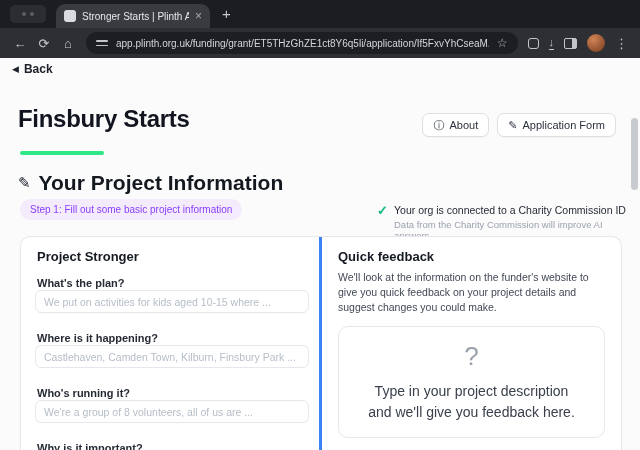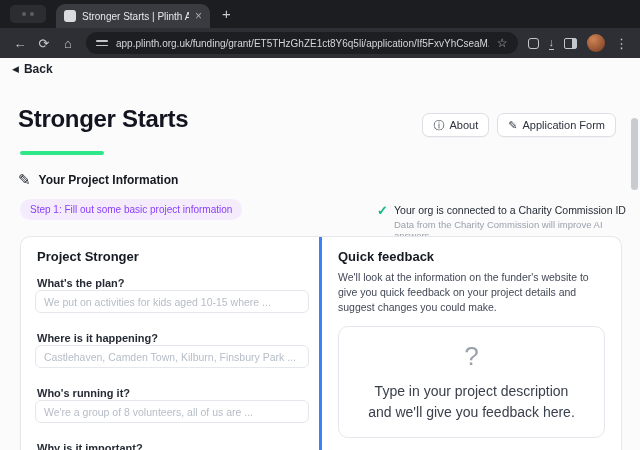--- a/index.html
+++ b/index.html
@@ -38,21 +38,21 @@
   .back-link { position:absolute; left:12px; top:4px; display:flex; align-items:center; gap:5px; color:#1c2028; cursor:pointer; }
   .back-tri { font-size:9px; } .back-txt { font-size:12px; font-weight:600; }
   .intro { position:absolute; left:20px; top:35px; font-size:10.5px; color:#454b58; }
   .page-title { position:absolute; left:18px; top:47px; font-size:24px; font-weight:700; color:#12151f; letter-spacing:-0.3px; }
   .hdr-buttons { position:absolute; right:24px; top:55px; display:flex; gap:8px; }
   .btn { height:24px; background:#fff; border:1px solid #dcdfe4; border-radius:7px; display:flex; align-items:center; gap:5px; padding:0 10px; font-size:11px; color:#2b313d; box-shadow:0 1px 1px rgba(0,0,0,0.03); cursor:pointer; }
   .btn .ic { font-size:11px; color:#3a404c; }
   .progress { position:absolute; left:20px; top:93px; width:84px; height:4px; border-radius:2px; background:#2ee787; }
   .section-h { position:absolute; left:18px; top:113px; display:flex; align-items:center; gap:8px; }
   .section-h .ic { font-size:15px; color:#20242e; }
-  .section-h .txt { font-size:12px; font-weight:700; color:#14181f; }
+  .section-h .txt { font-size:21px; font-weight:700; color:#14181f; }
   .step-badge { position:absolute; left:20px; top:141px; background:#f4ecfd; color:#8a3ffc; font-size:10px; padding:5px 10px; border-radius:14px; }
   .check { position:absolute; left:377px; top:145px; color:#12b884; font-size:13px; font-weight:700; }
   .charity1 { position:absolute; left:394px; top:146px; font-size:10.5px; color:#262b35; }
   .charity2 { position:absolute; left:394px; top:161px; font-size:9.5px; color:#9ba1ac; }
 
   .card { position:absolute; left:20px; top:178px; width:602px; bottom:0; background:#fff; border:1px solid #e5e7eb; border-bottom:none; border-radius:10px 10px 0 0; box-shadow:0 1px 2px rgba(0,0,0,0.03); overflow:hidden; }
   .pane-h { font-size:13px; font-weight:700; color:#161a23; }
   .left-pane { position:absolute; left:0; top:0; bottom:0; width:298px; }
   .left-pane .pane-h { position:absolute; left:16px; top:12px; }
   .f-label { position:absolute; left:16px; font-size:11px; font-weight:600; color:#262b35; }
@@ -102,21 +102,21 @@
     </div>
   </div>
 
   <div class="page">
 
     <div class="back-link">
       <span class="back-tri">◀</span>
       <span class="back-txt">Back</span>
     </div>
 
-    <div class="page-title">Stronger Starts</div>
+    <div class="page-title">Finsbury Starts</div>
 
     <div class="hdr-buttons">
       <div class="btn">
         <span class="ic">ⓘ</span>
         <span>About</span>
       </div>
       <div class="btn">
         <span class="ic">✎</span>
         <span>Application Form</span>
       </div>

